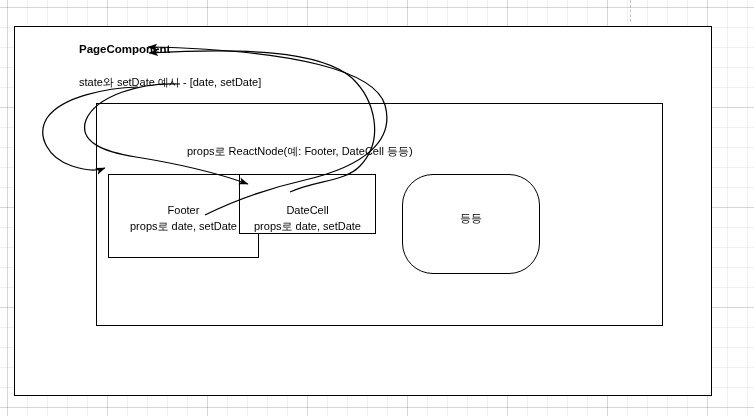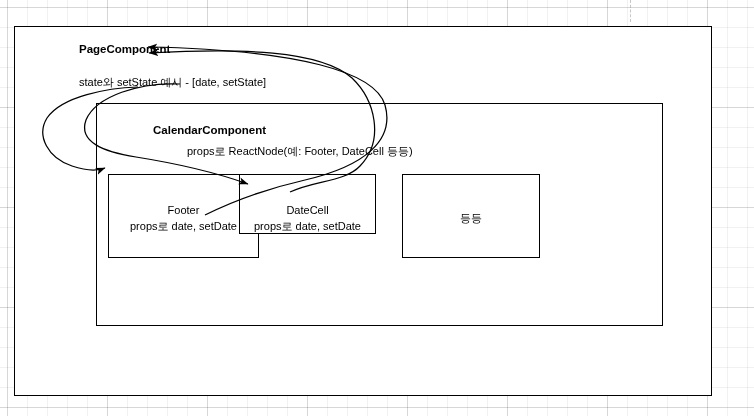--- a/index.html
+++ b/index.html
@@ -78,39 +78,38 @@
 <body>
 
 <div id="canvas">
 
   <div class="guide-dash" style="left:630px;"></div>
 
   <div class="white-sheet" style="left:14px; top:26px; width:698px; height:370px;"></div>
 
   <div class="lbl lbl-title" style="left:34px; top:42px;">PageComponent</div>
 
-  <div class="lbl lbl-sub" style="left:34px; top:76px;">state와 setState 예시  - [date, setState]</div>
+  <div class="lbl lbl-sub" style="left:34px; top:76px;">state와 setDate 예시  - [date, setDate]</div>
 
   <div class="white-sheet" style="left:96px; top:103px; width:567px; height:223px; border-width:1.2px;"></div>
 
-  <div class="lbl lbl-title" style="left:108px; top:123px;">CalendarComponent</div>
 
   <div class="lbl lbl-sub" style="left:116px; top:145px;margin-left:26px;">props로 ReactNode(예: Footer, DateCell 등등)</div>
 
   <div class="plain-box" style="left:108px; top:174px; width:151px; height:84px;">
     <div class="box-text" style="top:28px;">Footer</div>
     <div class="box-text" style="top:44px;">props로 date, setDate</div>
   </div>
 
   <div class="plain-box" style="left:239px; top:174px; width:137px; height:60px;">
     <div class="box-text" style="top:28px;">DateCell</div>
     <div class="box-text" style="top:44px;">props로 date, setDate</div>
   </div>
 
-  <div class="plain-box" style="left:402px; top:174px; width:138px; height:84px;">
+  <div class="plain-box" style="left:402px; top:174px; width:138px; height:100px;border-radius:31px;">
     <div class="box-text" style="top:36px;">등등</div>
   </div>
 
   <svg id="arrows" viewBox="0 0 754 416">
     <defs>
       <marker id="ah" markerWidth="9" markerHeight="9" refX="7.4" refY="3.1" orient="auto" markerUnits="strokeWidth">
         <path d="M0,0.2 L7.8,3.1 L0,6.0 L1.9,3.1 Z" fill="#000000"></path>
       </marker>
     </defs>
 

